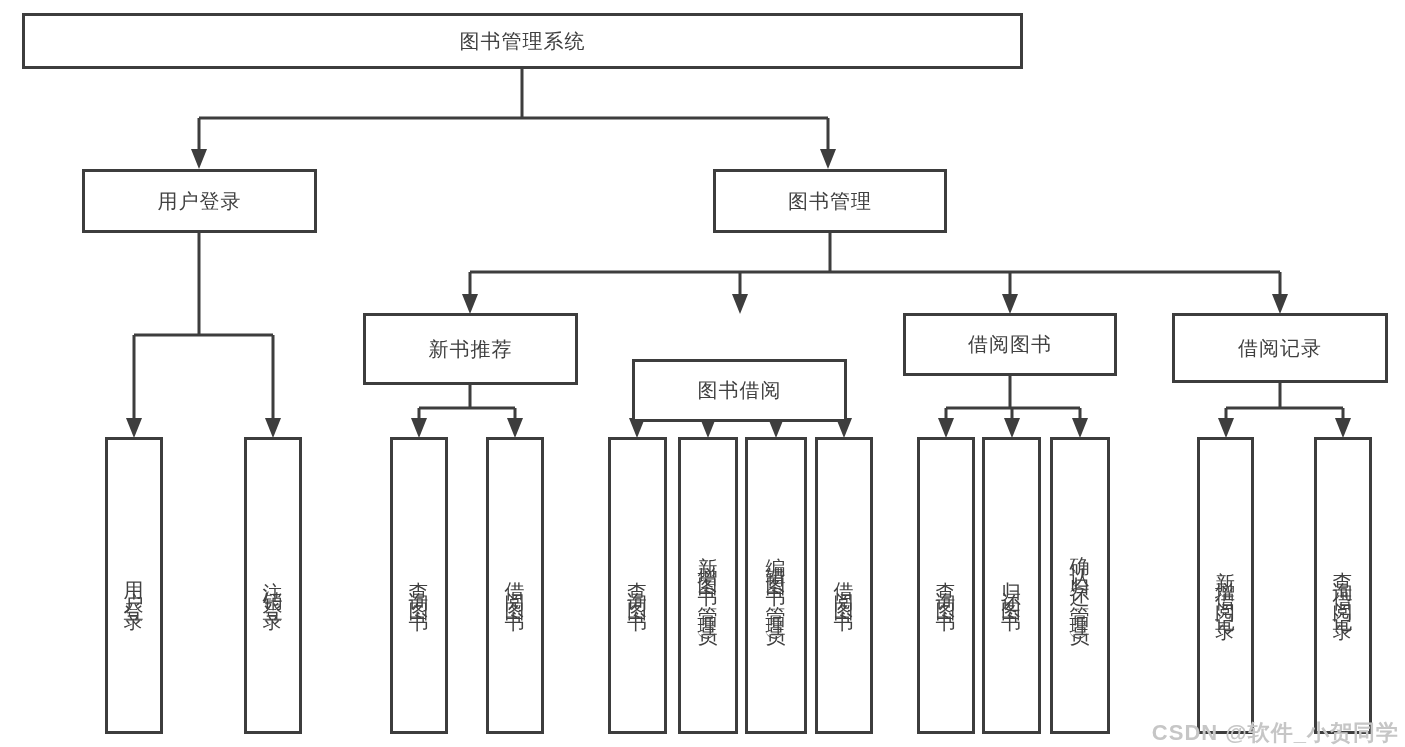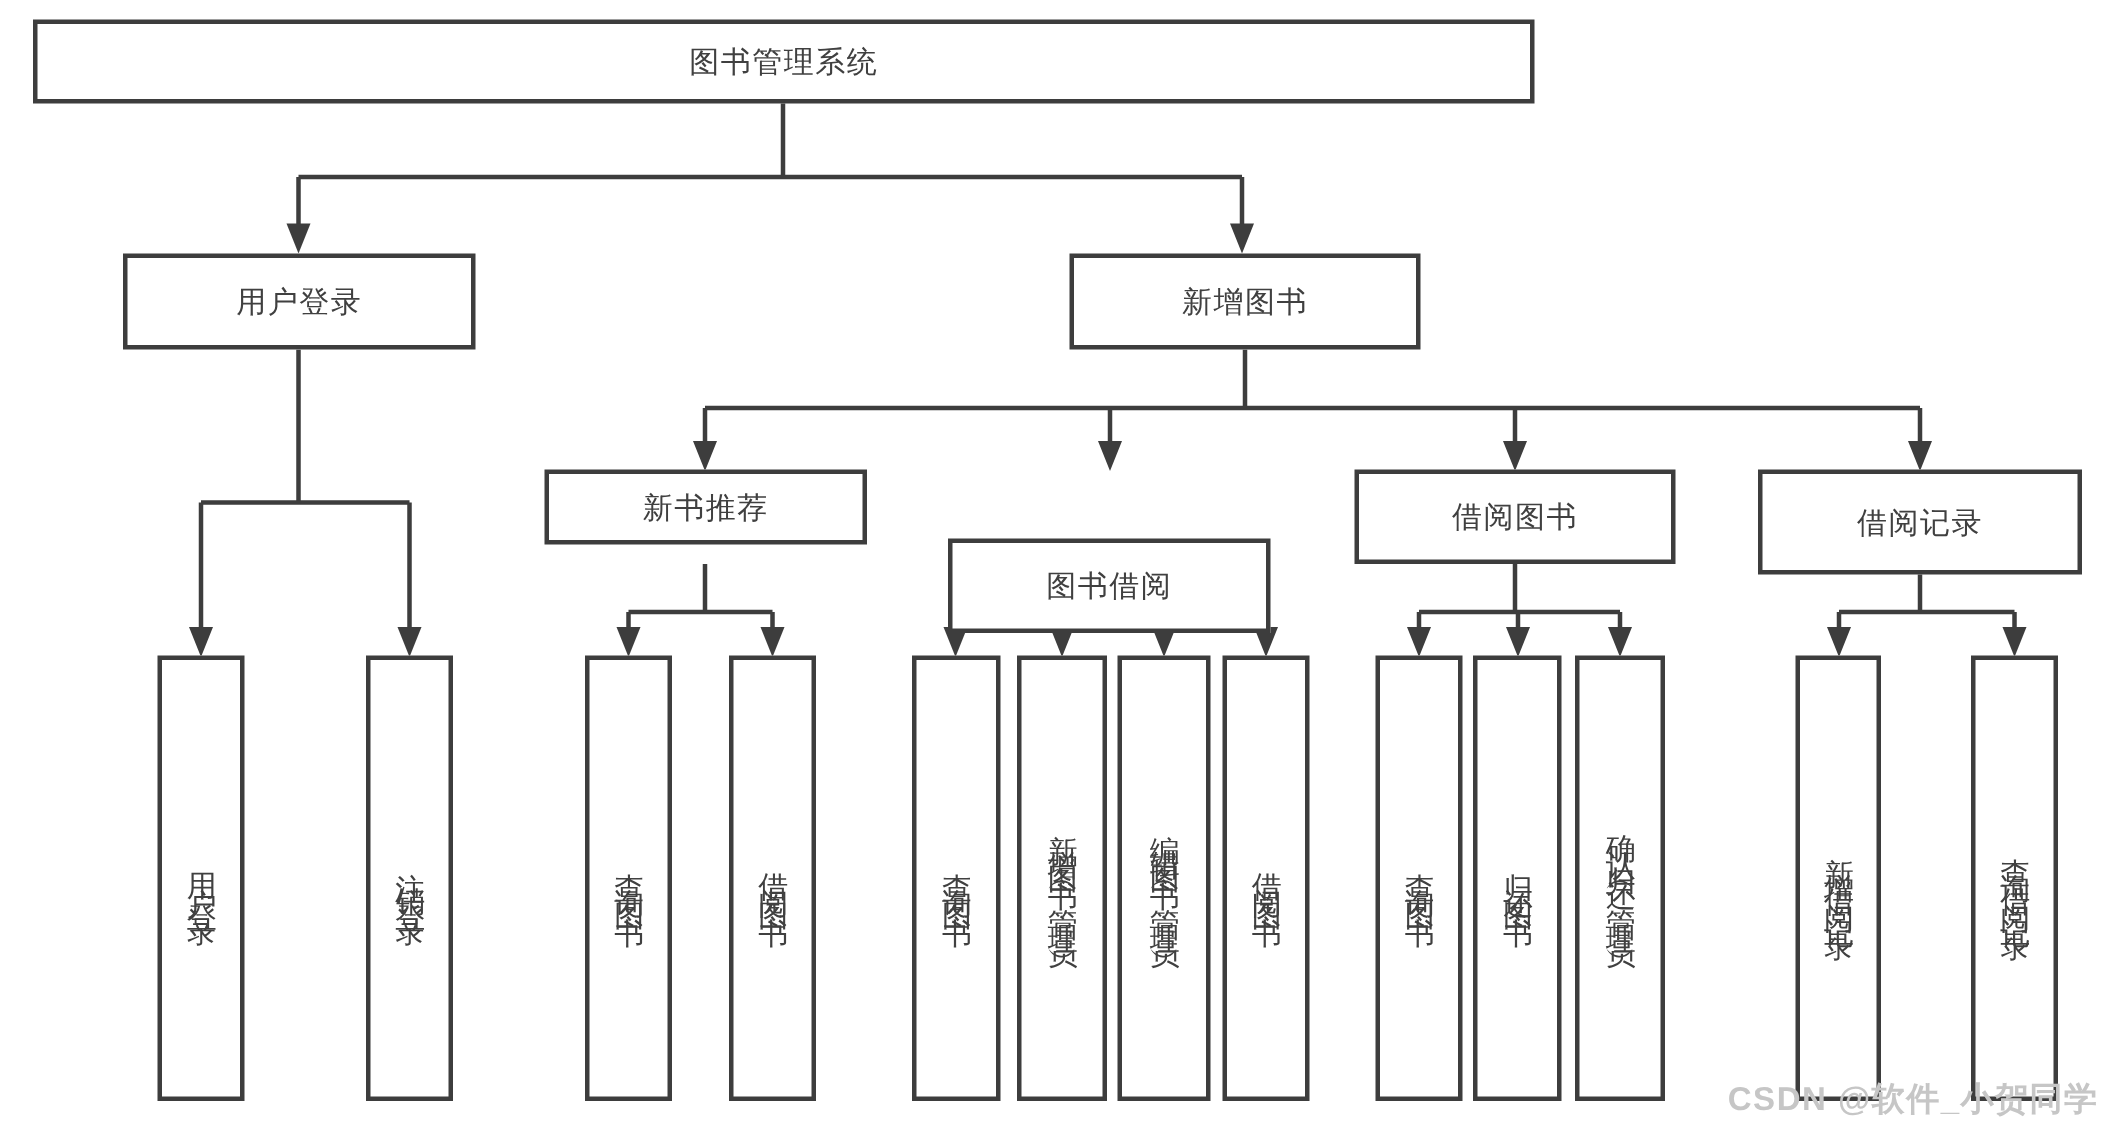--- a/index.html
+++ b/index.html
@@ -34,21 +34,21 @@
     writing-mode:vertical-rl;
     text-orientation:mixed;
     letter-spacing:10px;
     font-size:20px;
     line-height:1;
   }
   
   .b-root{left:22px;top:13px;width:1001px;height:56px;}
   .b-userlogin{left:82px;top:169px;width:235px;height:64px;}
   .b-bookmgmt{left:713px;top:169px;width:234px;height:64px;}
-  .b-newbook{left:363px;top:313px;width:215px;height:50px;text-align:right;}
+  .b-newbook{left:363px;top:313px;width:215px;height:72px;text-align:right;}
   .b-bookborrow{left:632px;top:313px;width:215px;height:63px;margin-top:46px;}
   .b-curborrow{left:903px;top:313px;width:214px;height:63px;}
   .b-records{left:1172px;top:313px;width:216px;height:70px;}
   
   .leaf{top:437px;height:297px;}
   .l1{left:105px;width:58px;}
   .l2{left:244px;width:58px;}
   .l3{left:390px;width:58px;}
   .l4{left:486px;width:58px;}
   .l5{left:608px;width:59px;}
@@ -110,21 +110,21 @@
   </svg>
 
   <div class="box b-root">
     <span>图书管理系统</span>
   </div>
 
   <div class="box b-userlogin">
     <span>用户登录</span>
   </div>
   <div class="box b-bookmgmt">
-    <span>新增图书</span>
+    <span>图书管理</span>
   </div>
 
   <div class="box b-newbook">
     <span>新书推荐</span>
   </div>
   <div class="box b-bookborrow">
     <span>图书借阅</span>
   </div>
   <div class="box b-curborrow">
     <span>借阅图书</span>

